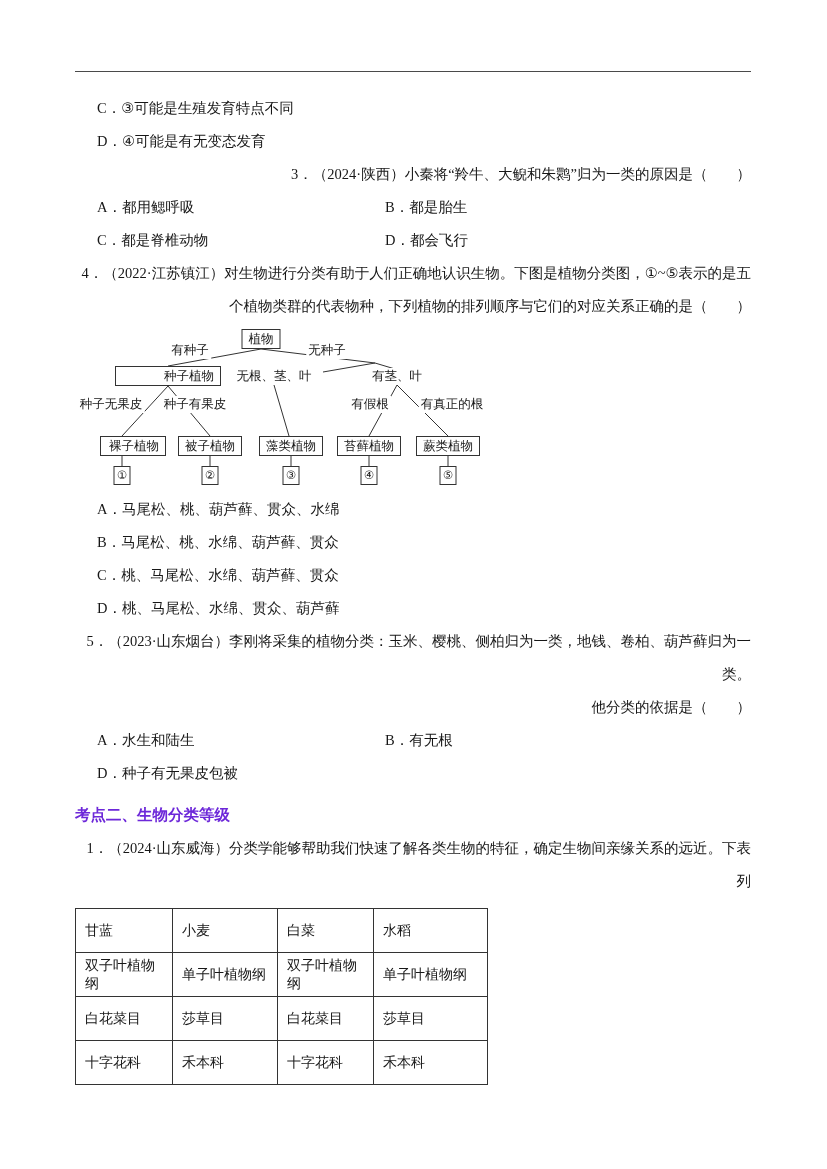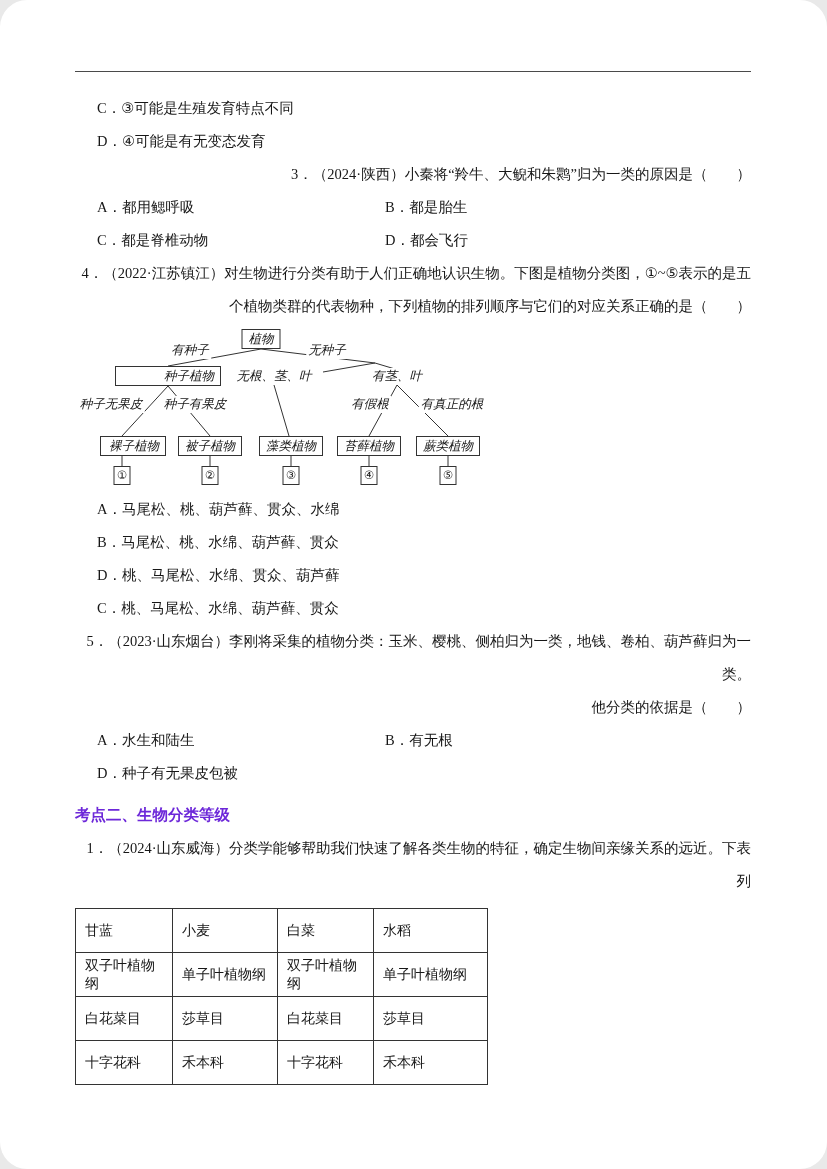--- a/index.html
+++ b/index.html
@@ -1,30 +1,30 @@
 <!DOCTYPE html>
 <html><head>
 <meta charset="utf-8">
 <style>
   html,body{margin:0;padding:0;background:#e9e9e9;}
   .page{
     width:827px;height:1169px;margin:0 auto;background:#ffffff;position:relative;
-    font-family:"Liberation Serif","DejaVu Sans",serif;color:#171717;overflow:hidden;border-radius:27px;
+    font-family:"Liberation Serif","DejaVu Sans",serif;color:#171717;overflow:hidden;
   }
   .top-rule{margin:71px 76px 0 75px;border-top:1.5px solid #4a4a4a;}
   .content{padding:20px 76px 0 75px;}
   .line{font-size:14.5px;line-height:33px;}
   .indent{padding-left:22px;}
   .pair{display:grid;grid-template-columns:288px 1fr;padding-left:22px;}
   .stem{font-size:14.5px;line-height:33px;text-align:right;}
   .heading{color:#6d28d9;font-weight:bold;font-size:15.5px;line-height:34px;margin-top:8px;font-family:"Liberation Sans","DejaVu Sans",sans-serif;}
   .spacer-sm{height:2px;}
 
   
-  .diagram{position:relative;height:164px;margin-top:4px;margin-left:0;font-style:italic;}
+  .diagram{position:relative;height:164px;margin-top:4px;margin-left:0;}
   .diagram svg{position:absolute;left:0;top:0;z-index:1;}
   .dnode{
     position:absolute;z-index:2;border:1px solid #333;background:#fff;
     font-size:12.5px;line-height:18px;padding:0 6px;white-space:nowrap;transform:translateX(-50%);
   }
   .dlabel{
     position:absolute;z-index:2;background:#fff;font-size:12.5px;line-height:17px;
     white-space:nowrap;transform:translateX(-50%);padding:0 2px;
   }
   .dnum{
@@ -103,22 +103,22 @@
       <div class="dnum" style="left:47px;top:139px;">①</div>
       <div class="dnum" style="left:135px;top:139px;">②</div>
       <div class="dnum" style="left:216px;top:139px;">③</div>
       <div class="dnum" style="left:294px;top:139px;">④</div>
       <div class="dnum" style="left:373px;top:139px;">⑤</div>
     </div>
 
     <div class="spacer-sm"></div>
     <div class="line indent">A．马尾松、桃、葫芦藓、贯众、水绵</div>
     <div class="line indent">B．马尾松、桃、水绵、葫芦藓、贯众</div>
+    <div class="line indent">C．桃、马尾松、水绵、葫芦藓、贯众</div>
     <div class="line indent">D．桃、马尾松、水绵、贯众、葫芦藓</div>
-    <div class="line indent">C．桃、马尾松、水绵、葫芦藓、贯众</div>
 
     <div class="stem">5．（2023·山东烟台）李刚将采集的植物分类：玉米、樱桃、侧柏归为一类，地钱、卷柏、葫芦藓归为一类。</div>
     <div class="stem">他分类的依据是（　　）</div>
     <div class="pair">
       <span class="line">A．水生和陆生</span>
       <span class="line">B．有无根</span>
     </div>
     <div class="pair">
       <span class="line">D．种子有无果皮包被</span>
     </div>

